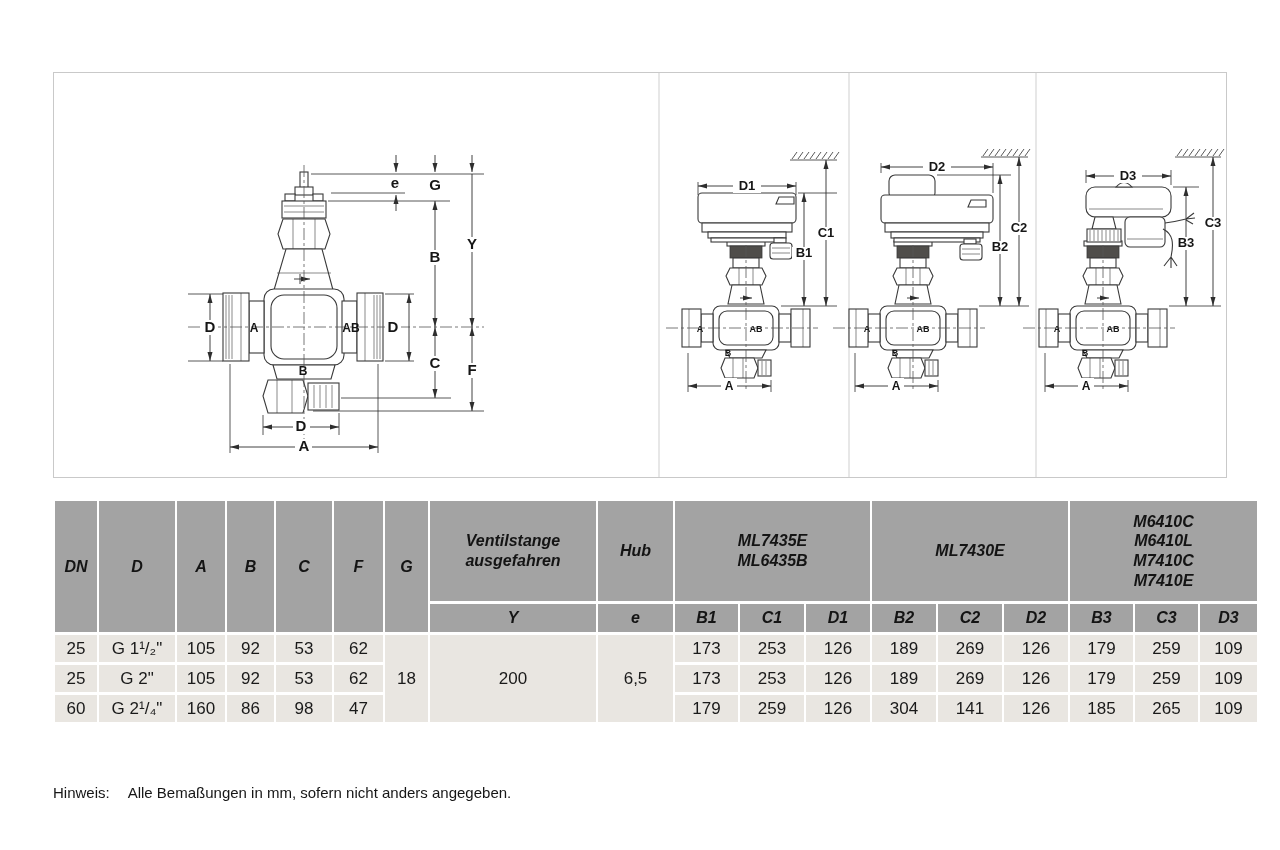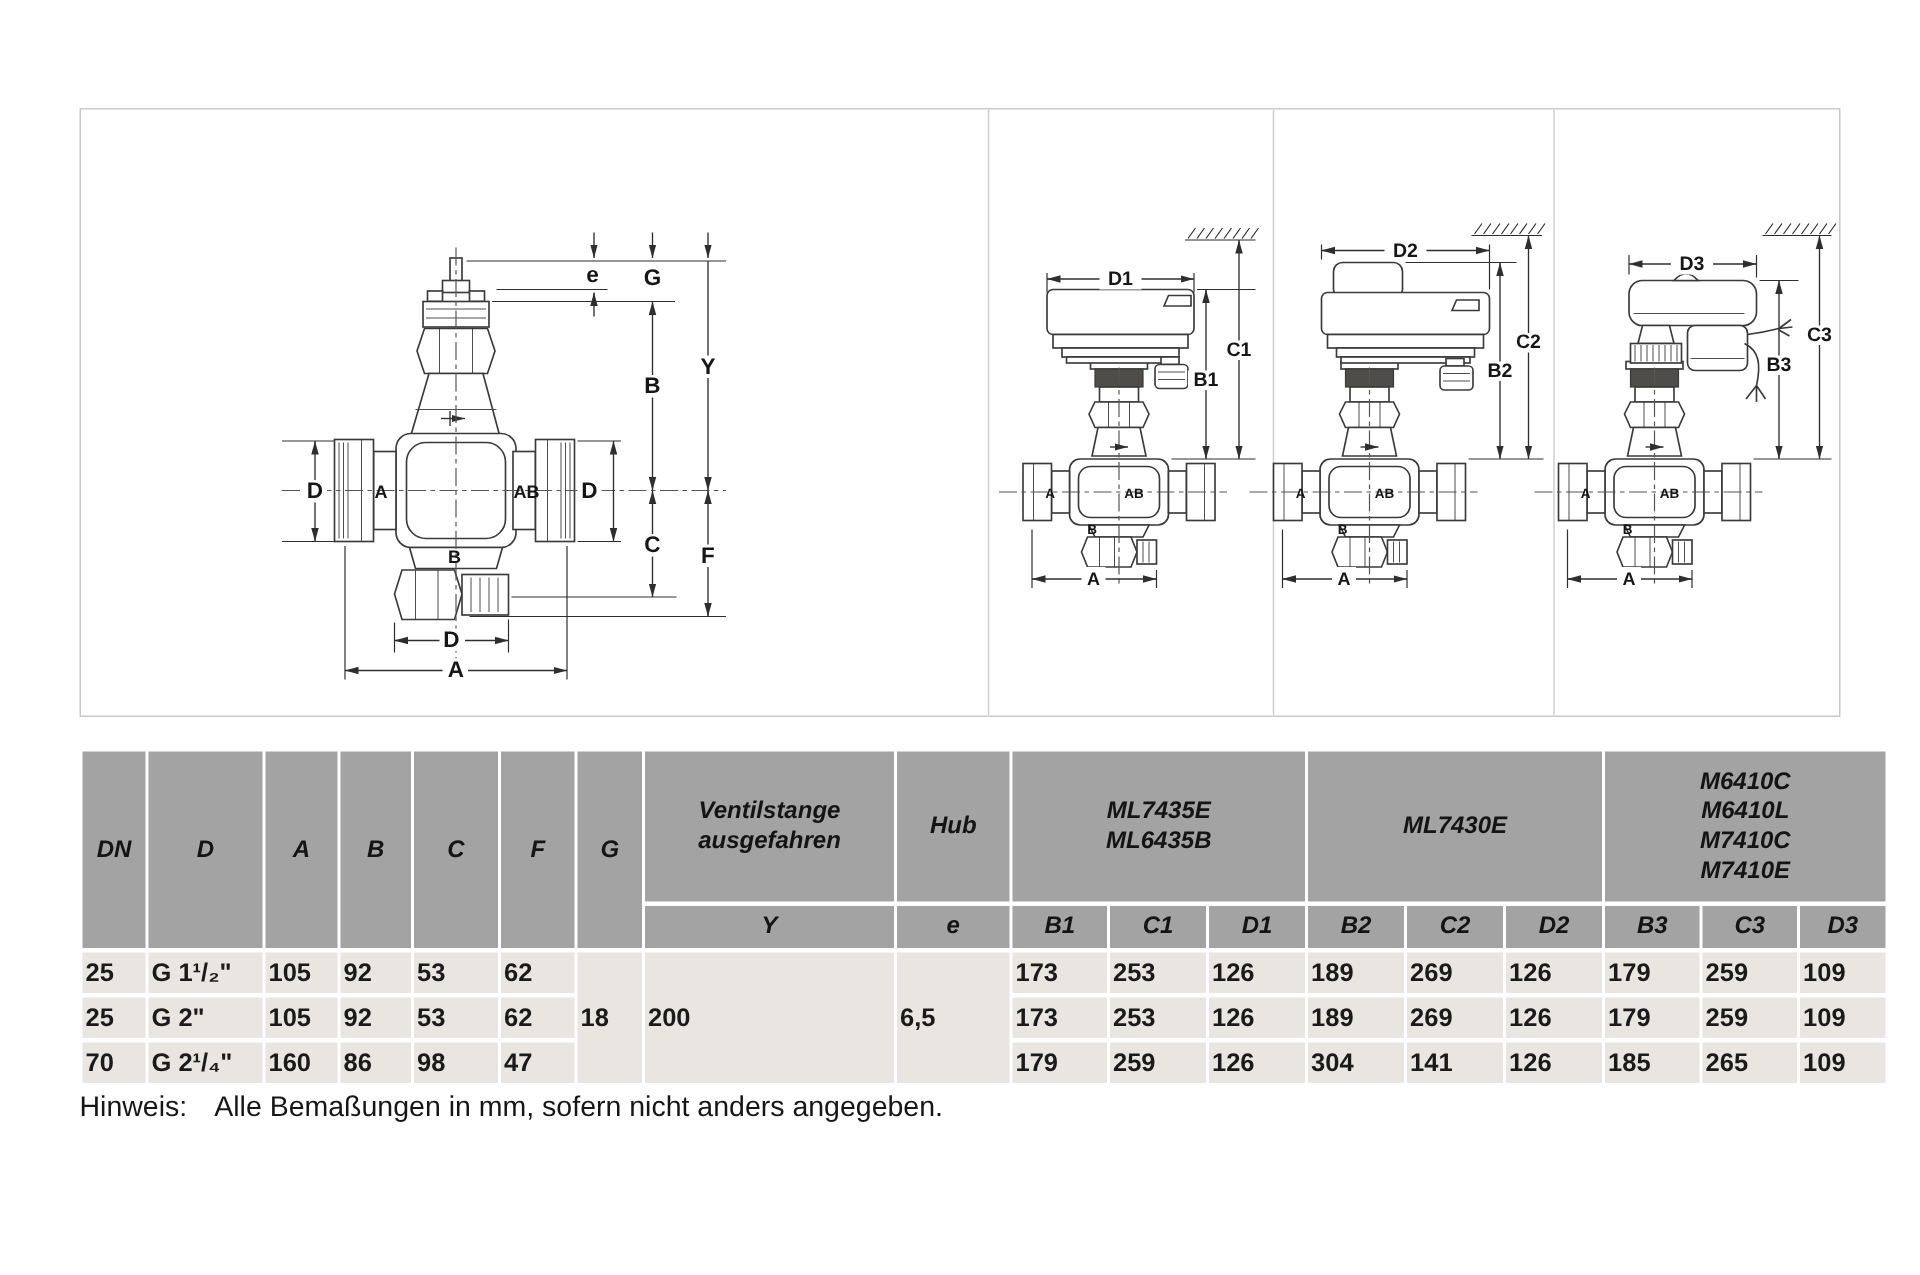--- a/index.html
+++ b/index.html
@@ -20,27 +20,27 @@
   .lbg{fill:#ffffff;}
   text{font-family:"Liberation Sans","DejaVu Sans",sans-serif;fill:#161616;text-anchor:middle;}
   .dimL{font-size:15px;font-weight:bold;}
   .dimS{font-size:13px;font-weight:bold;}
   .port{font-size:12px;font-weight:bold;}
   .portS{font-size:9px;font-weight:bold;}
 
   
   .dim-table{position:absolute;left:53px;top:498px;width:1174px;border-collapse:separate;border-spacing:2px 3px;table-layout:fixed;}
   .dim-table th{background:#a3a3a3;font-weight:bold;font-size:16px;color:#141414;text-align:center;vertical-align:middle;padding:0 2px;font-style:italic;}
-  .dim-table td{background:#e9e6e1;font-size:17px;font-weight:bold;color:#1a1a1a;vertical-align:middle;padding:0 2px;}
+  .dim-table td{background:#e9e6e1;font-size:17px;font-weight:normal;color:#1a1a1a;text-align:center;vertical-align:middle;padding:0 2px;}
   .grp{white-space:pre-line;line-height:1.22;font-size:16.5px;}
   tr.group-row{height:100px;}
   tr.sub-row{height:28px;}
   tr.data-row{height:27px;}
 
-  .note{position:absolute;left:53px;top:728px;font-size:19px;color:#161616;}
+  .note{position:absolute;left:53px;top:784px;font-size:15px;color:#161616;}
   .note .note-text{margin-left:18px;}
 </style>
 </head>
 <body>
 
 <div class="page">
 
   <div class="panel">
     <svg width="1172" height="404" viewBox="53 72 1172 404">
       <defs>
@@ -362,21 +362,21 @@
         <td>253</td>
         <td>126</td>
         <td>189</td>
         <td>269</td>
         <td>126</td>
         <td>179</td>
         <td>259</td>
         <td>109</td>
       </tr>
       <tr class="data-row">
-        <td>70</td>
+        <td>60</td>
         <td>G 2¹/₄"</td>
         <td>160</td>
         <td>86</td>
         <td>98</td>
         <td>47</td>
         <td>179</td>
         <td>259</td>
         <td>126</td>
         <td>304</td>
         <td>141</td>

